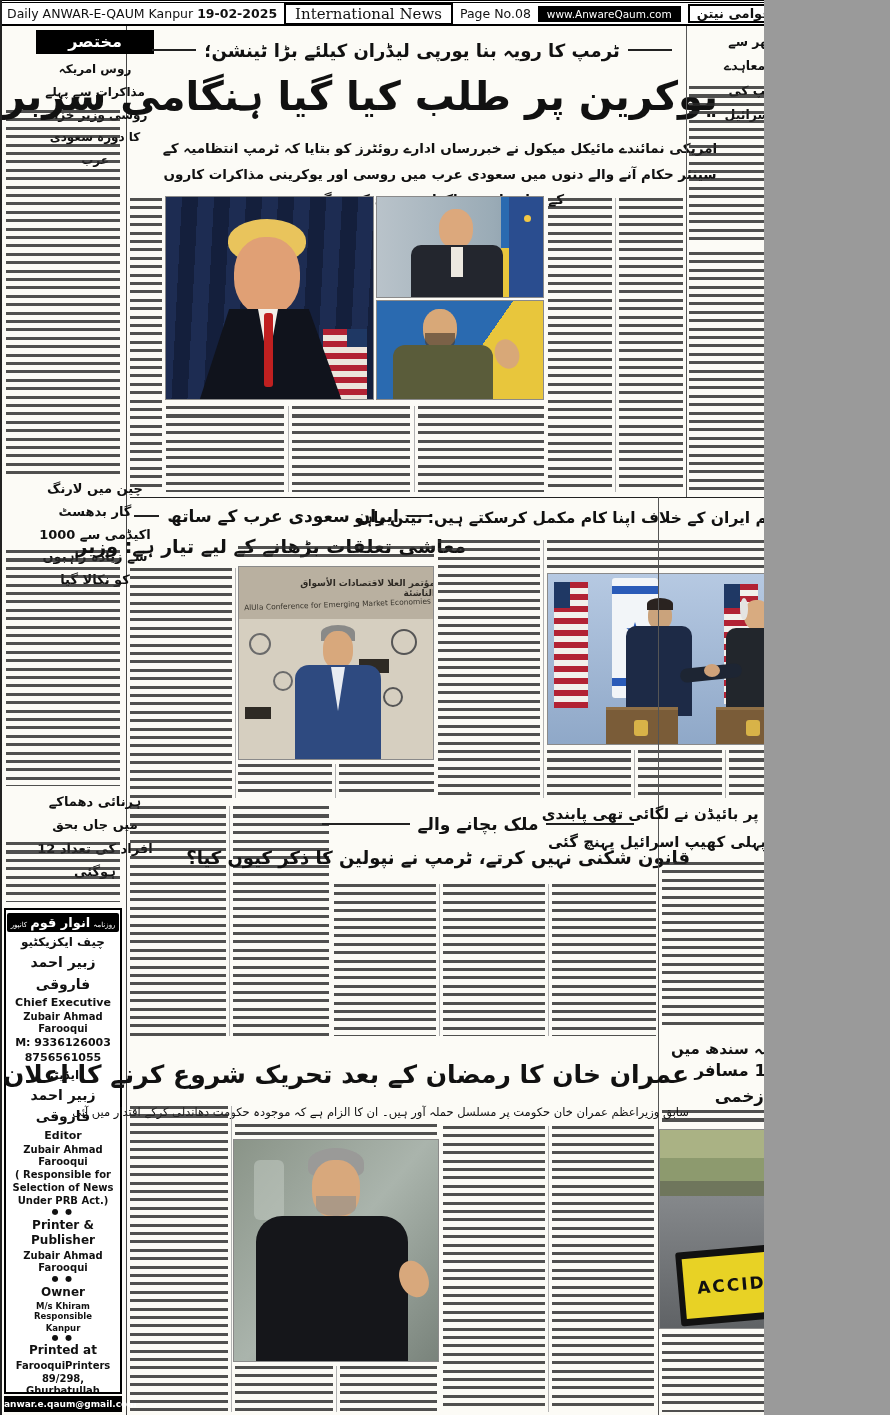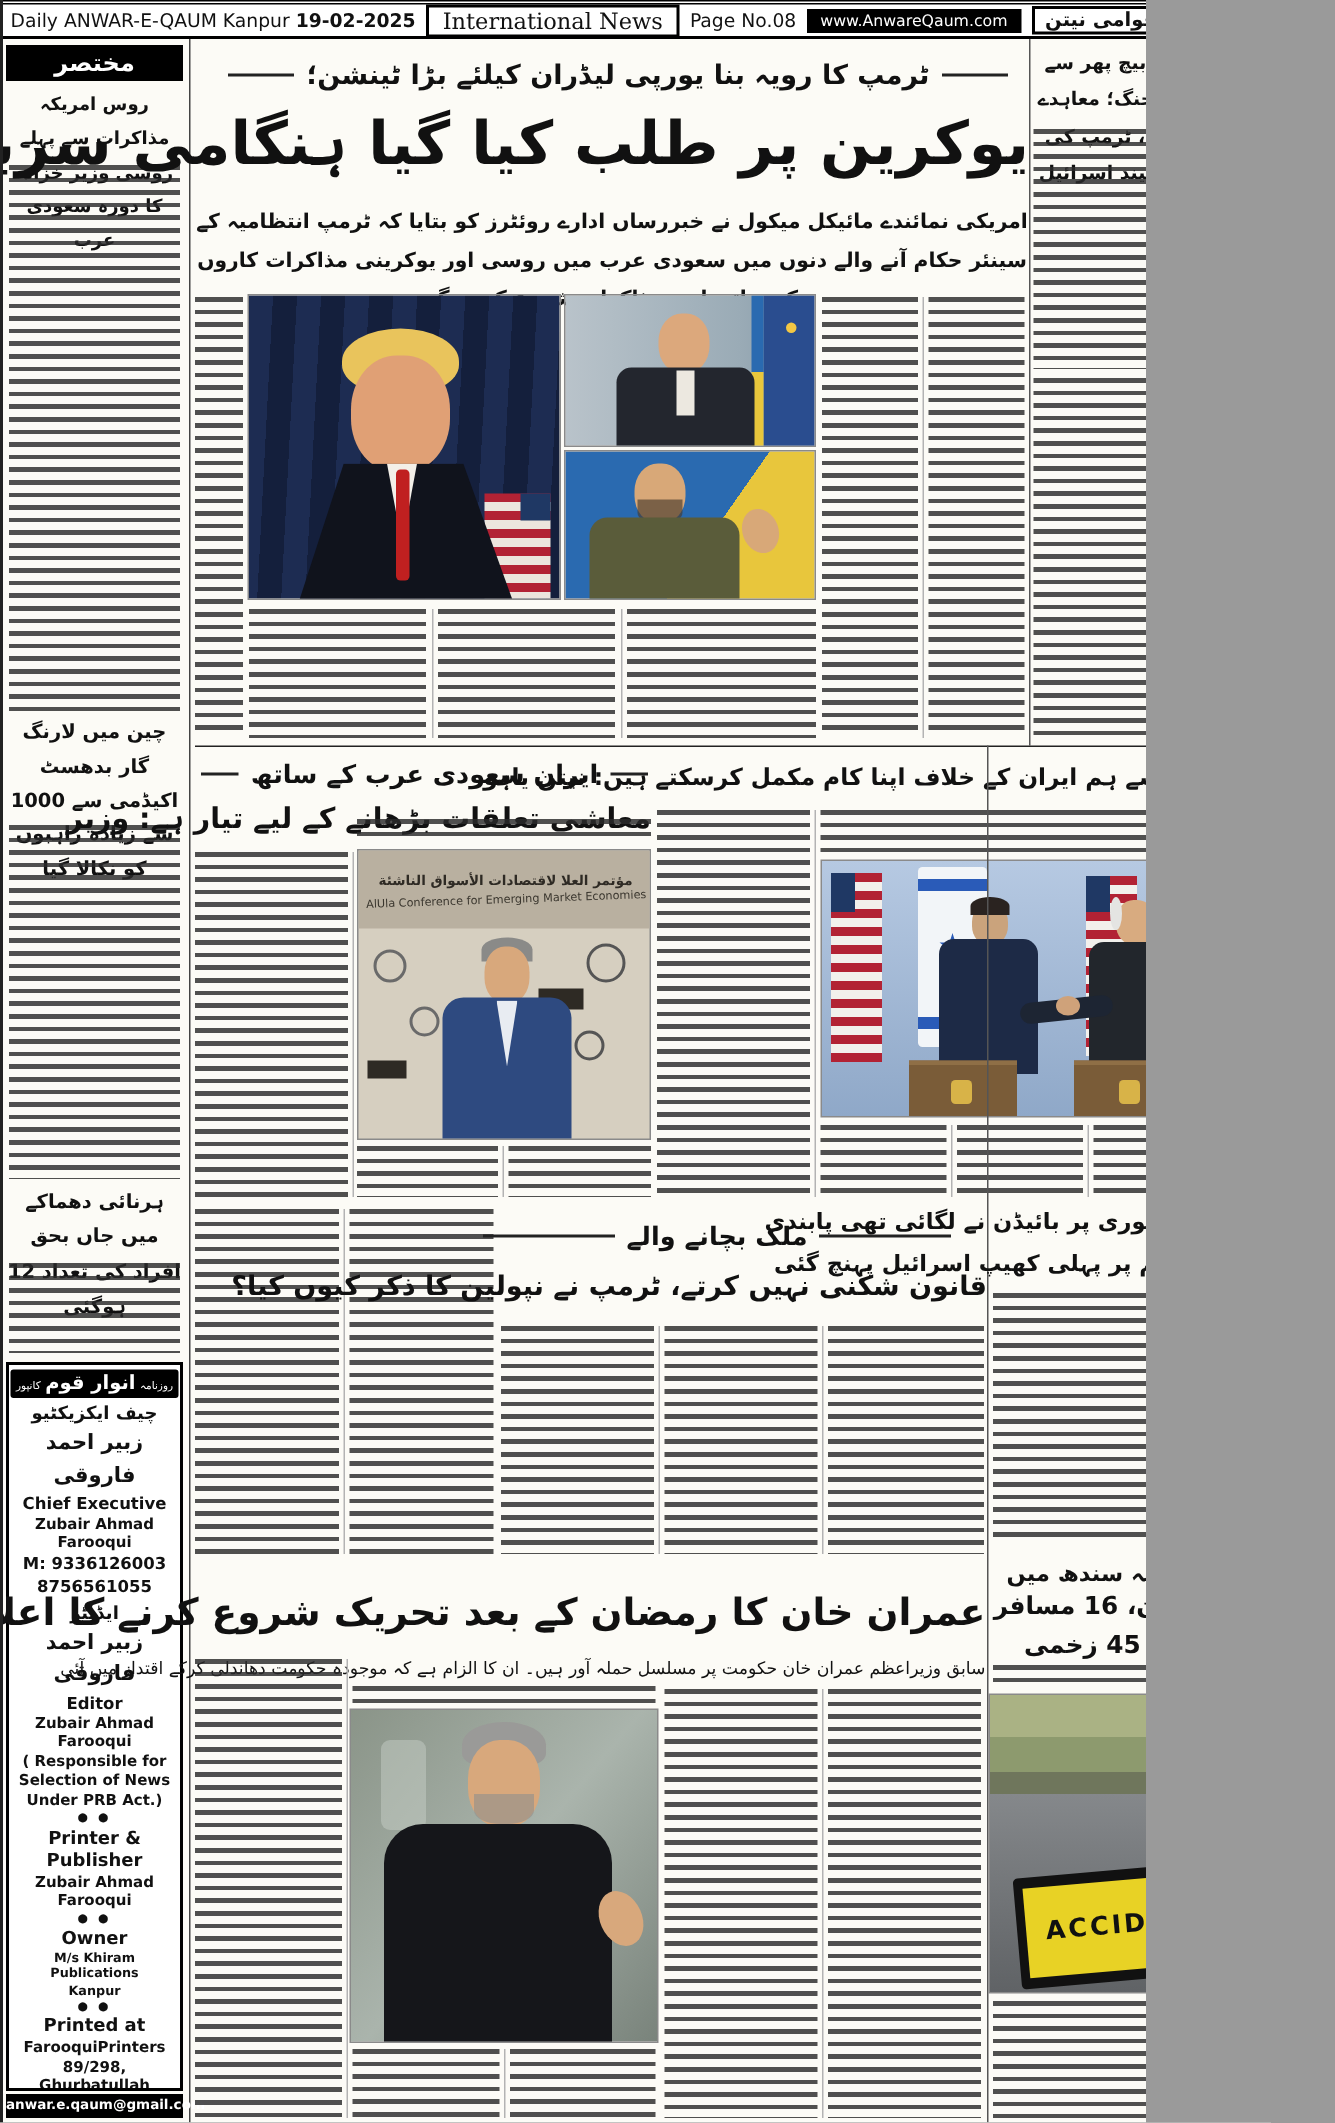--- a/index.html
+++ b/index.html
@@ -1,20 +1,20 @@
 <!DOCTYPE html>
 <html><head>
 <meta charset="utf-8">
 <style>
   html,body{margin:0;padding:0;background:#9a9a9a;}
   .page{position:relative;width:764px;height:1415px;background:#fcfbf6;color:#111;
         font-family:"DejaVu Sans","Liberation Sans",sans-serif;overflow:hidden;
         border-left:2px solid #222;box-sizing:border-box;}
   .abs{position:absolute;box-sizing:border-box;}
-  .rtl{direction:rtl;}
+  .rtl{direction:rtl;margin-left:32px;}
   .b{font-weight:bold;}
   .ctr{text-align:center;}
   
   .tl{background-image:repeating-linear-gradient(180deg,rgba(42,42,42,.82) 0px,rgba(42,42,42,.82) 3.1px,transparent 3.1px,transparent 8.4px);}
   .vr{background:#b3b3b3;width:1px;}
   .hr{background:#222;height:1px;}
   
   .hdr{position:absolute;left:0;top:0;width:890px;height:26px;background:#fff;
        border-top:3px double #000;border-bottom:2px solid #000;display:flex;align-items:center;
        gap:7px;padding:0 5px;box-sizing:border-box;white-space:nowrap;}
@@ -93,21 +93,21 @@
     <div class="c11">Editor</div>
     <div class="c10">Zubair Ahmad Farooqui</div>
     <div class="c10">( Responsible for</div>
     <div class="c10">Selection of News</div>
     <div class="c10">Under PRB Act.)</div>
     <div class="dots">● ●</div>
     <div class="c12">Printer &amp; Publisher</div>
     <div class="c10">Zubair Ahmad Farooqui</div>
     <div class="dots">● ●</div>
     <div class="c12">Owner</div>
-    <div class="c9">M/s Khiram Publications</div>
+    <div class="c9">M/s Khiram Responsible</div>
     <div class="c9">Kanpur</div>
     <div class="dots">● ●</div>
     <div class="c12">Printed at</div>
     <div class="c10">FarooquiPrinters</div>
     <div class="c10">89/298, Ghurbatullah</div>
 
   </div>
   <div class="abs bar" style="left:2px;top:1396px;width:118px;height:16px;font-size:9px;line-height:16px;font-weight:bold;">anwar.e.qaum@gmail.com</div>
 
   <div class="abs kick" style="left:150px;top:38px;width:520px;height:24px;font-size:18px;">

